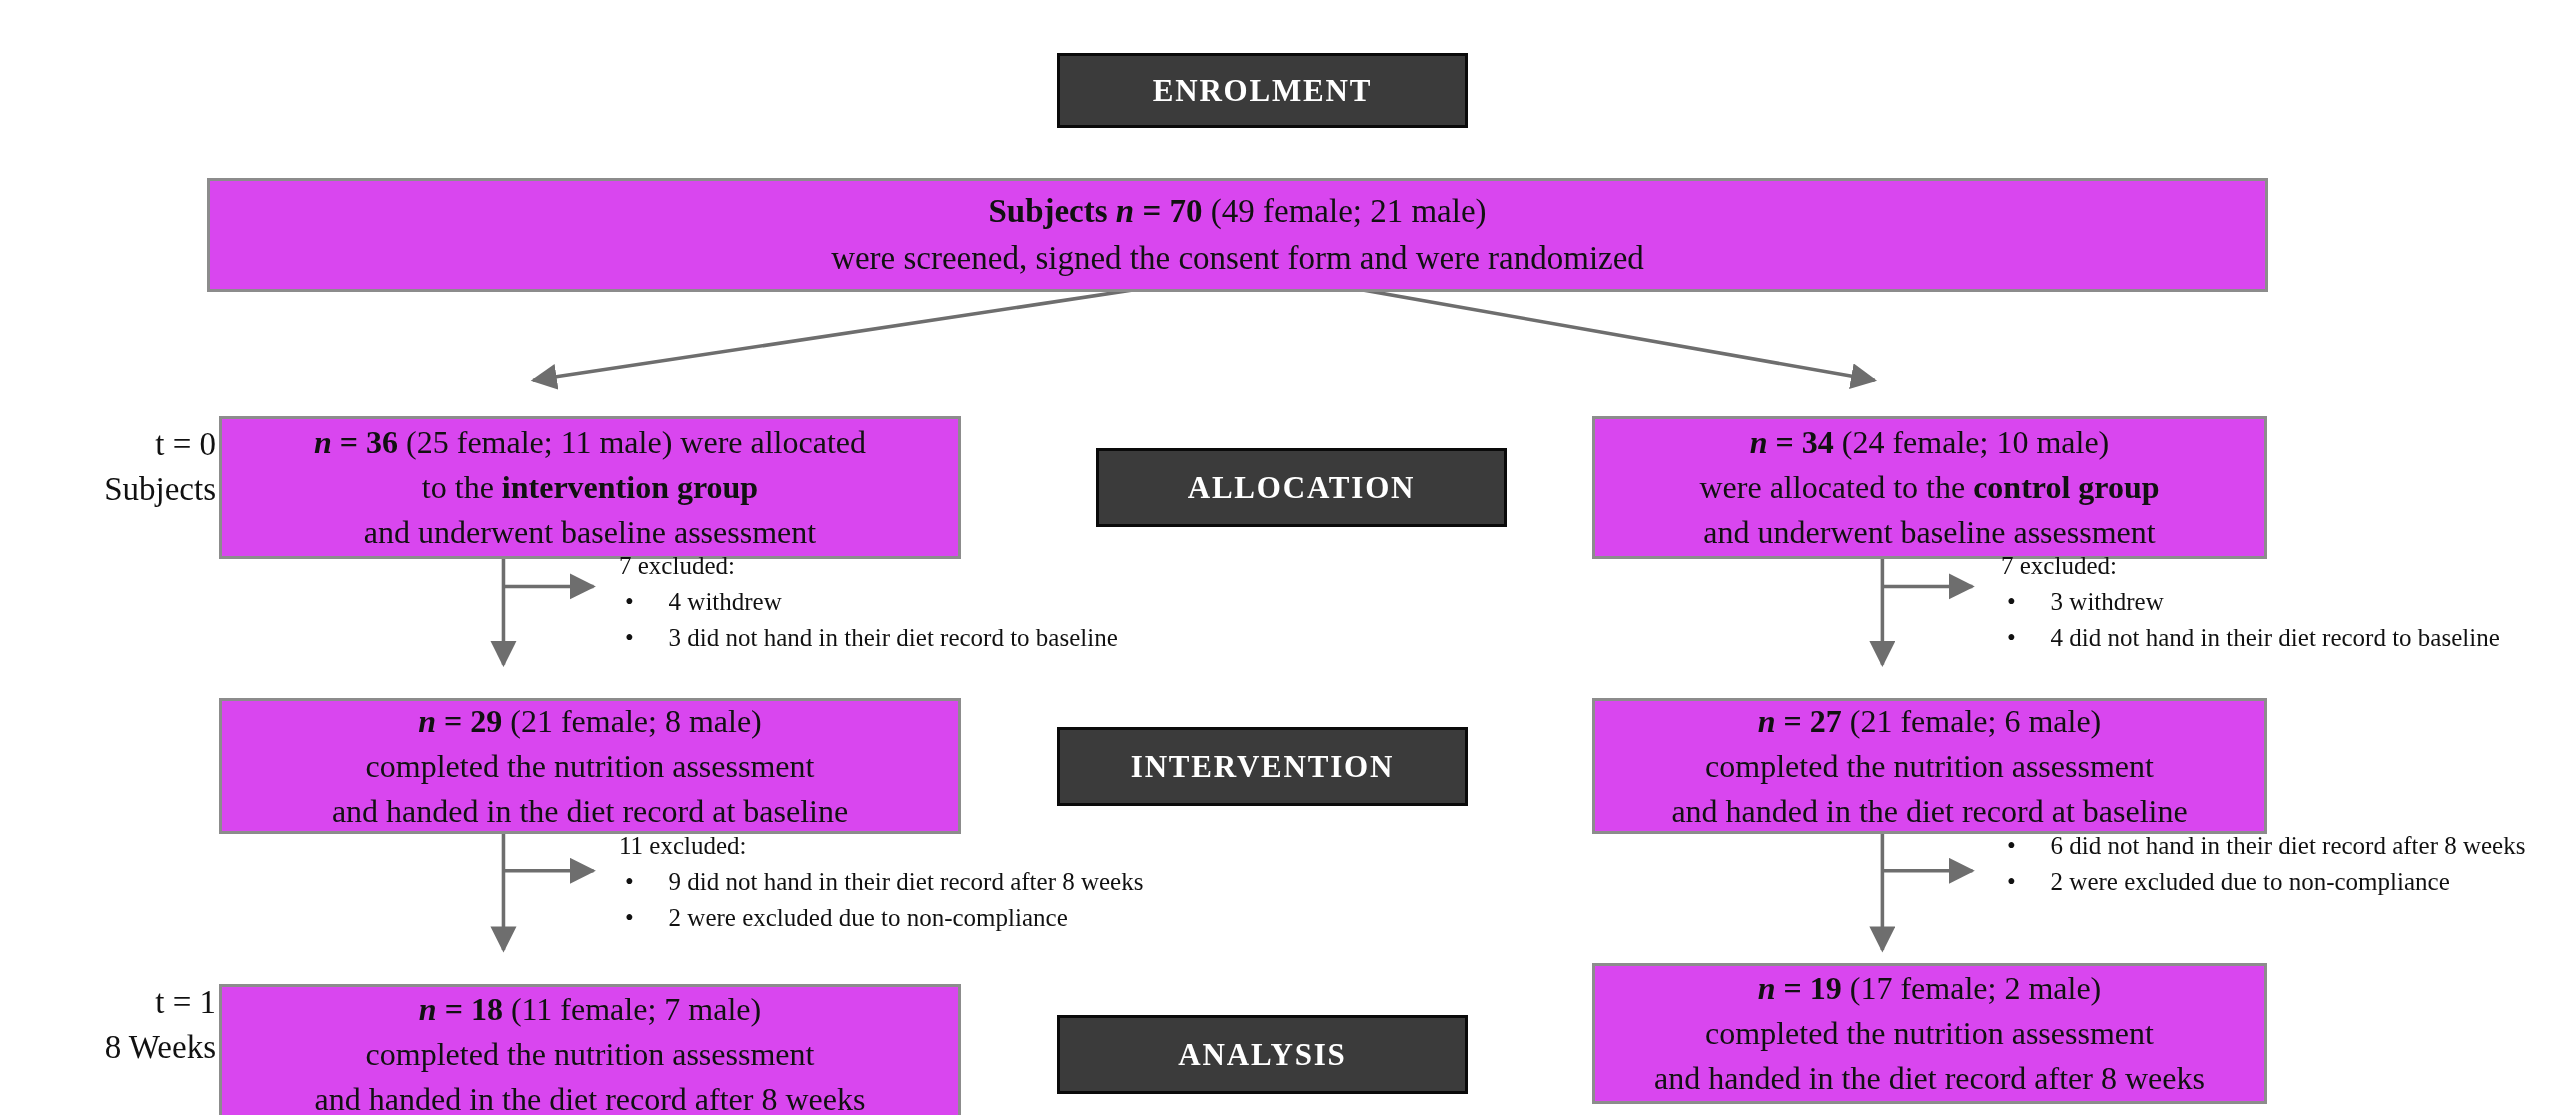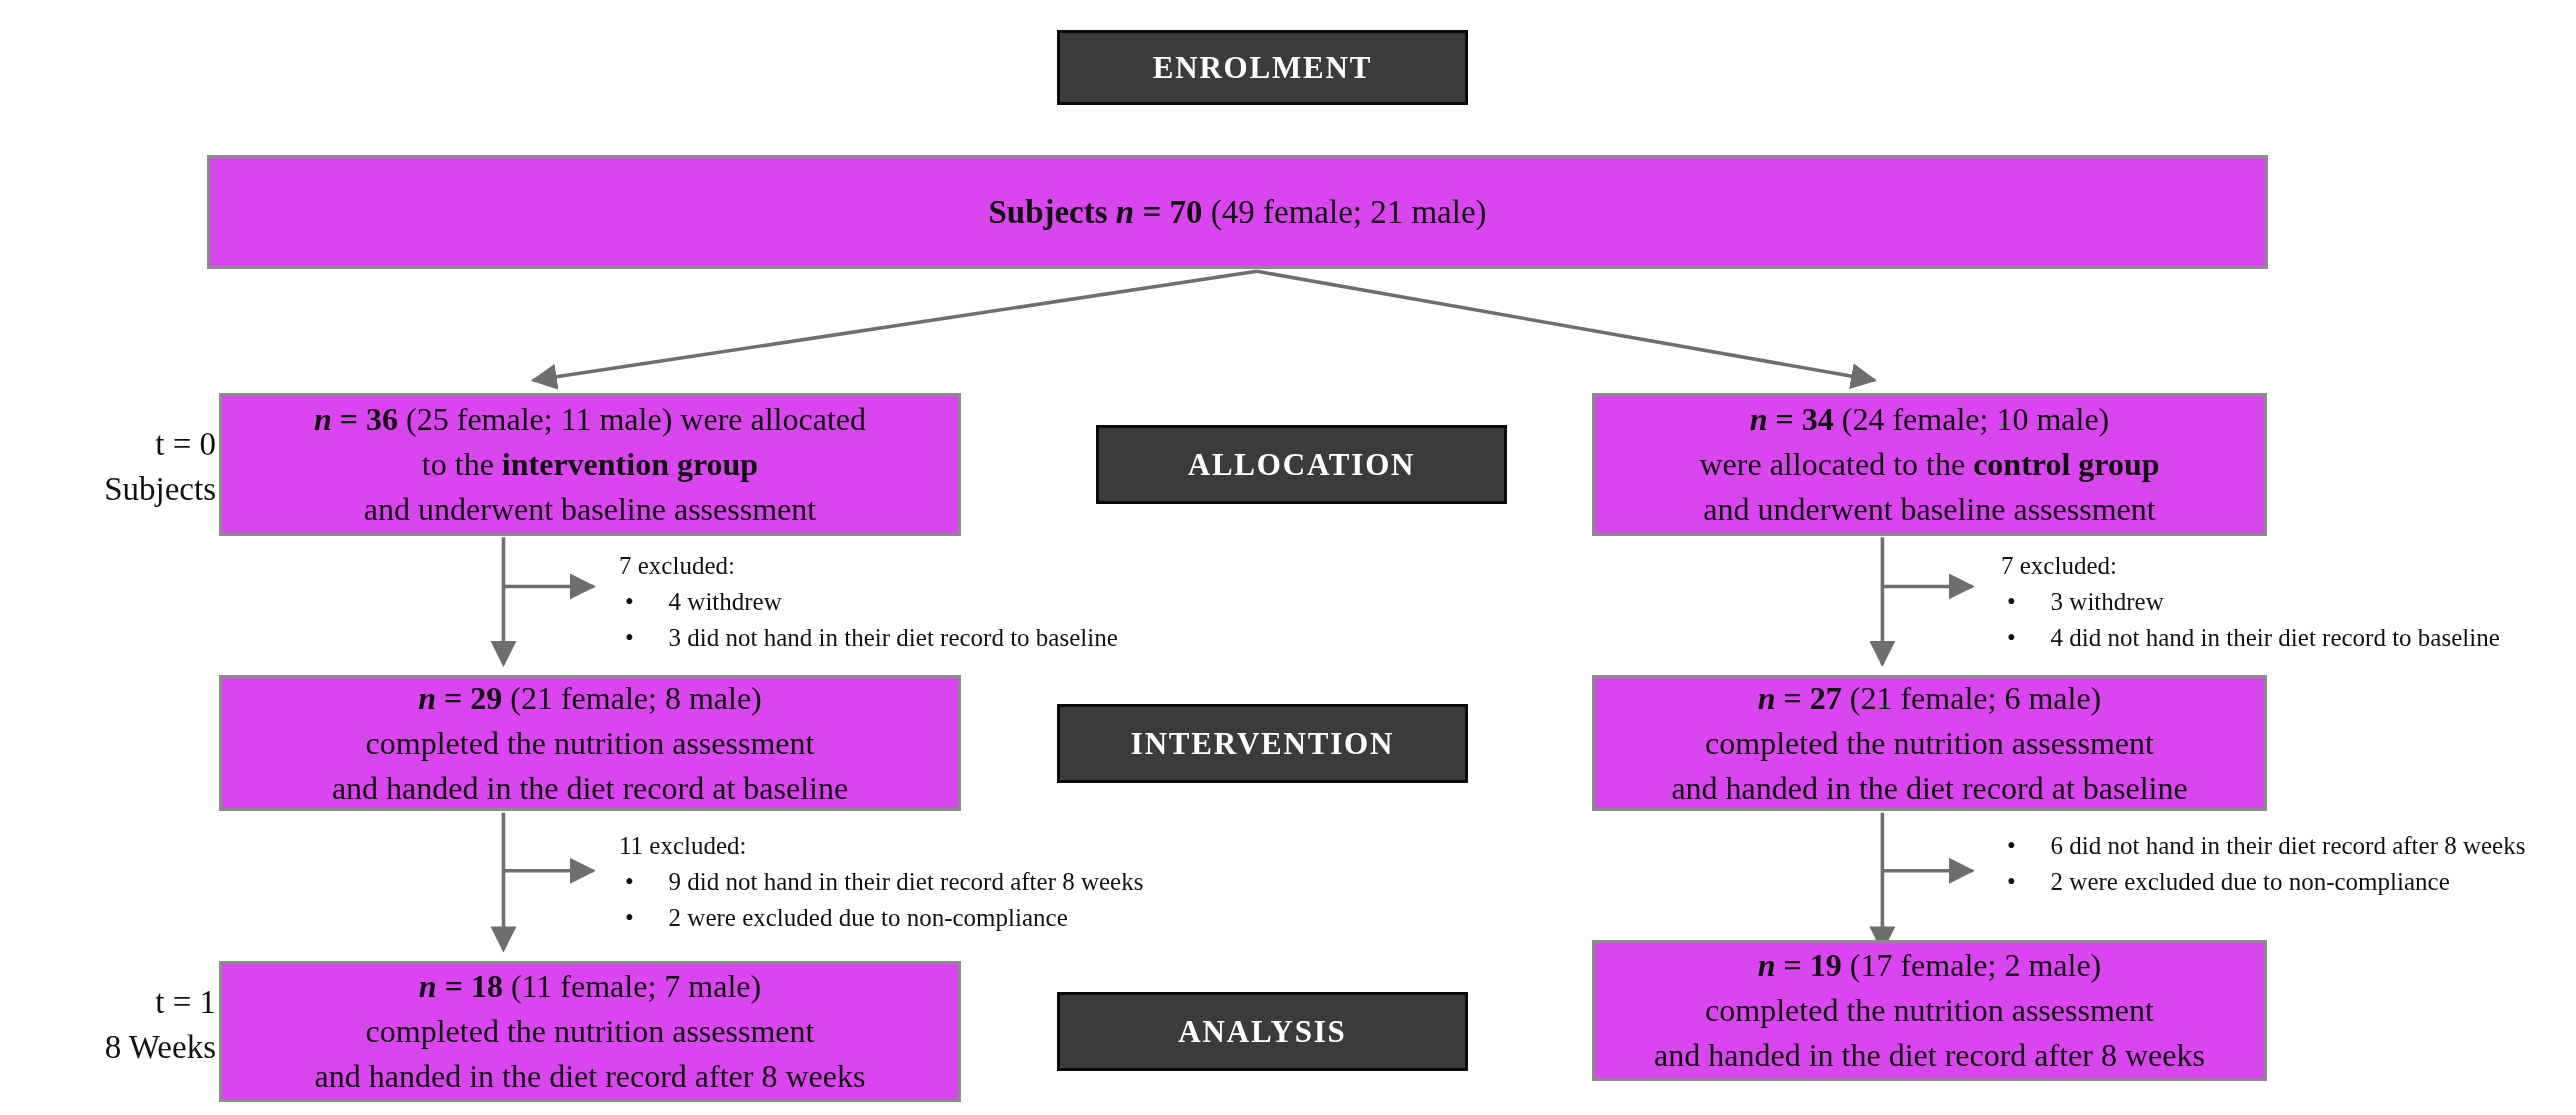--- a/index.html
+++ b/index.html
@@ -9,20 +9,21 @@
     background:#ffffff;
     font-family:"Liberation Serif","DejaVu Serif",serif;
     color:#111111;
     overflow:hidden;
   }
   .box{
     position:absolute;
     box-sizing:border-box;
     display:flex;flex-direction:column;justify-content:center;
     text-align:center;
+    margin-top:23px;
   }
   .light{
     background:#d946ef;
     border:3px solid #8c8c8c;
     font-size:32px;line-height:45px;
   }
   .light p{margin:0;}
   .stage{
     background:#3b3b3b;
     border:3.6px solid #0a0a0a;
@@ -77,20 +78,21 @@
       <line x1="3178" y1="1470" x2="3330" y2="1470" marker-end="url(#ah)"></line>
     </g>
   </svg>
 
   <div class="box stage" style="left:1057px;top:30px;width:411px;height:75px">
     <p>ENROLMENT</p>
   </div>
 
   <div class="box light" style="left:207px;top:155px;width:2061px;height:114px;font-size:33px;line-height:47px">
     <p><span class="b">Subjects </span><span class="bi">n</span><span class="b"> = 70 </span><span>(49 female; 21 male)</span></p>
+    <p>were screened, signed the consent form and were randomized</p>
   </div>
 
   <div class="tlabel" style="left:21px;top:422px">
     <p>t = 0</p>
     <p>Subjects</p>
   </div>
 
   <div class="box light" style="left:219px;top:393px;width:742px;height:143px">
     <p><span class="bi">n</span><span class="b"> = 36 </span><span>(25 female; 11 male) were allocated</span></p>
     <p><span>to the </span><span class="b">intervention group</span></p>

